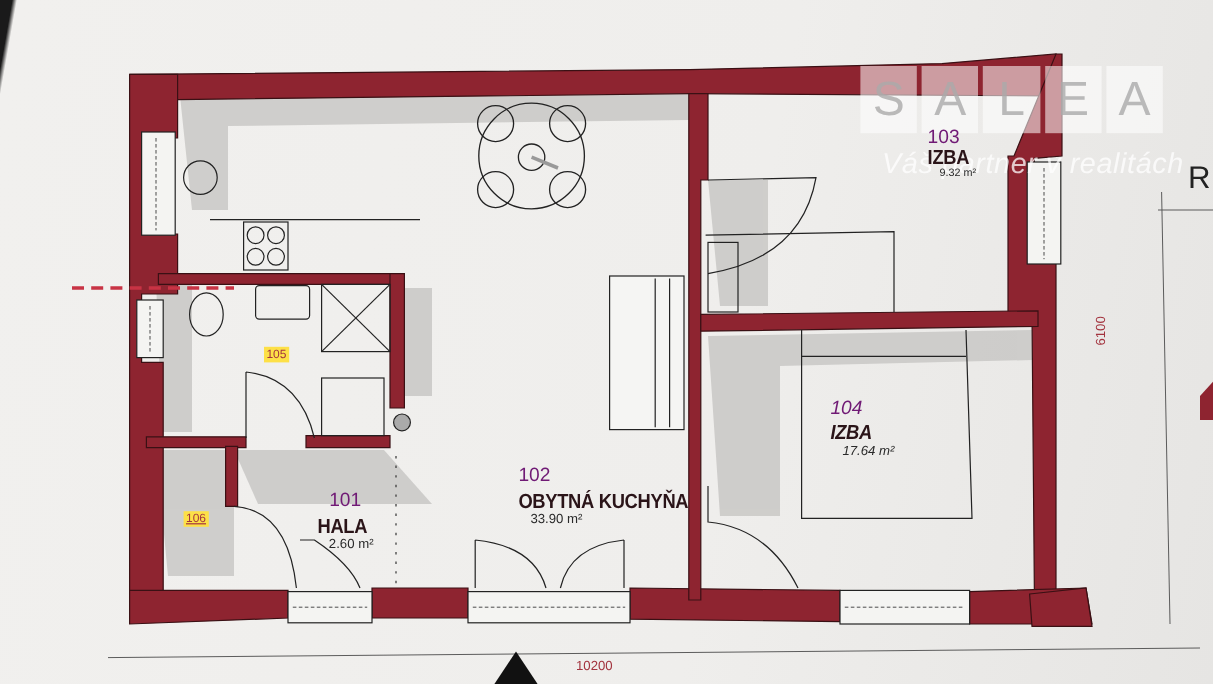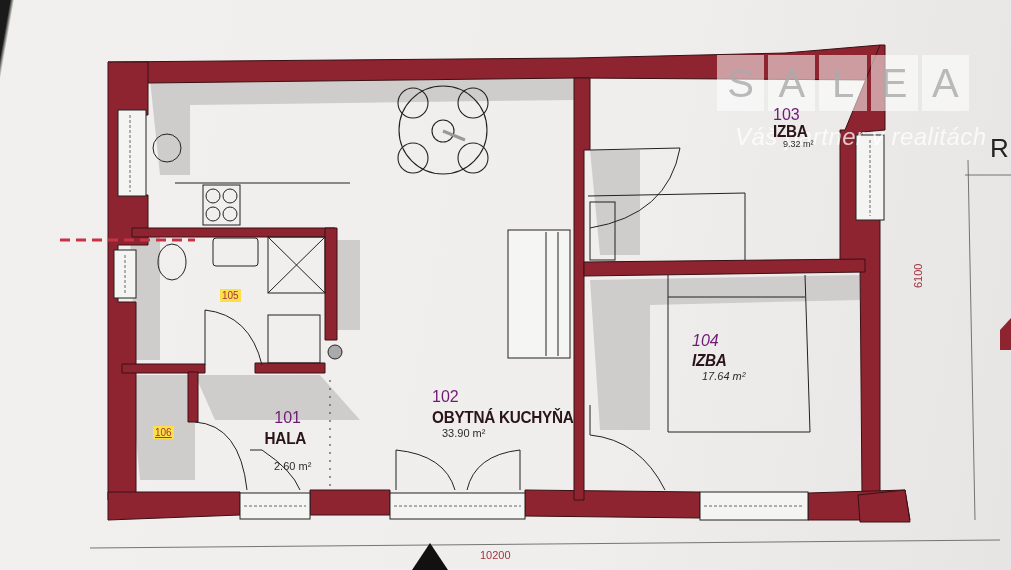--- a/index.html
+++ b/index.html
@@ -162,21 +162,21 @@
 
 <div class="room-label" style="left:392px;top:389px;margin-left:40px;">
   <div class="room-num">102</div>
   <div class="room-name" style="margin-top:4px">OBYTNÁ KUCHYŇA</div>
   <div class="room-area" style="margin-top:2px">33.90 m²</div>
 </div>
 
 <div class="room-label" style="left:264px;top:410px;text-align:center;">
   <div class="room-num">101</div>
   <div class="room-name" style="margin-top:4px">HALA</div>
-  <div class="room-area" style="margin-top:14px">2.60 m²</div>
+  <div class="room-area" style="margin-top:2px">2.60 m²</div>
 </div>
 
 <div class="lone-num" style="left:220px;top:289px;">105</div>
 <div class="lone-num" style="left:153px;top:426px;text-decoration:underline;">106</div>
 
 <div class="dim" style="left:480px;top:549px;">10200</div>
 <div class="dim" style="left:912px;top:288px;transform:rotate(-90deg);transform-origin:left top;">6100</div>
 
 <div class="edge-letter">R</div>
 

